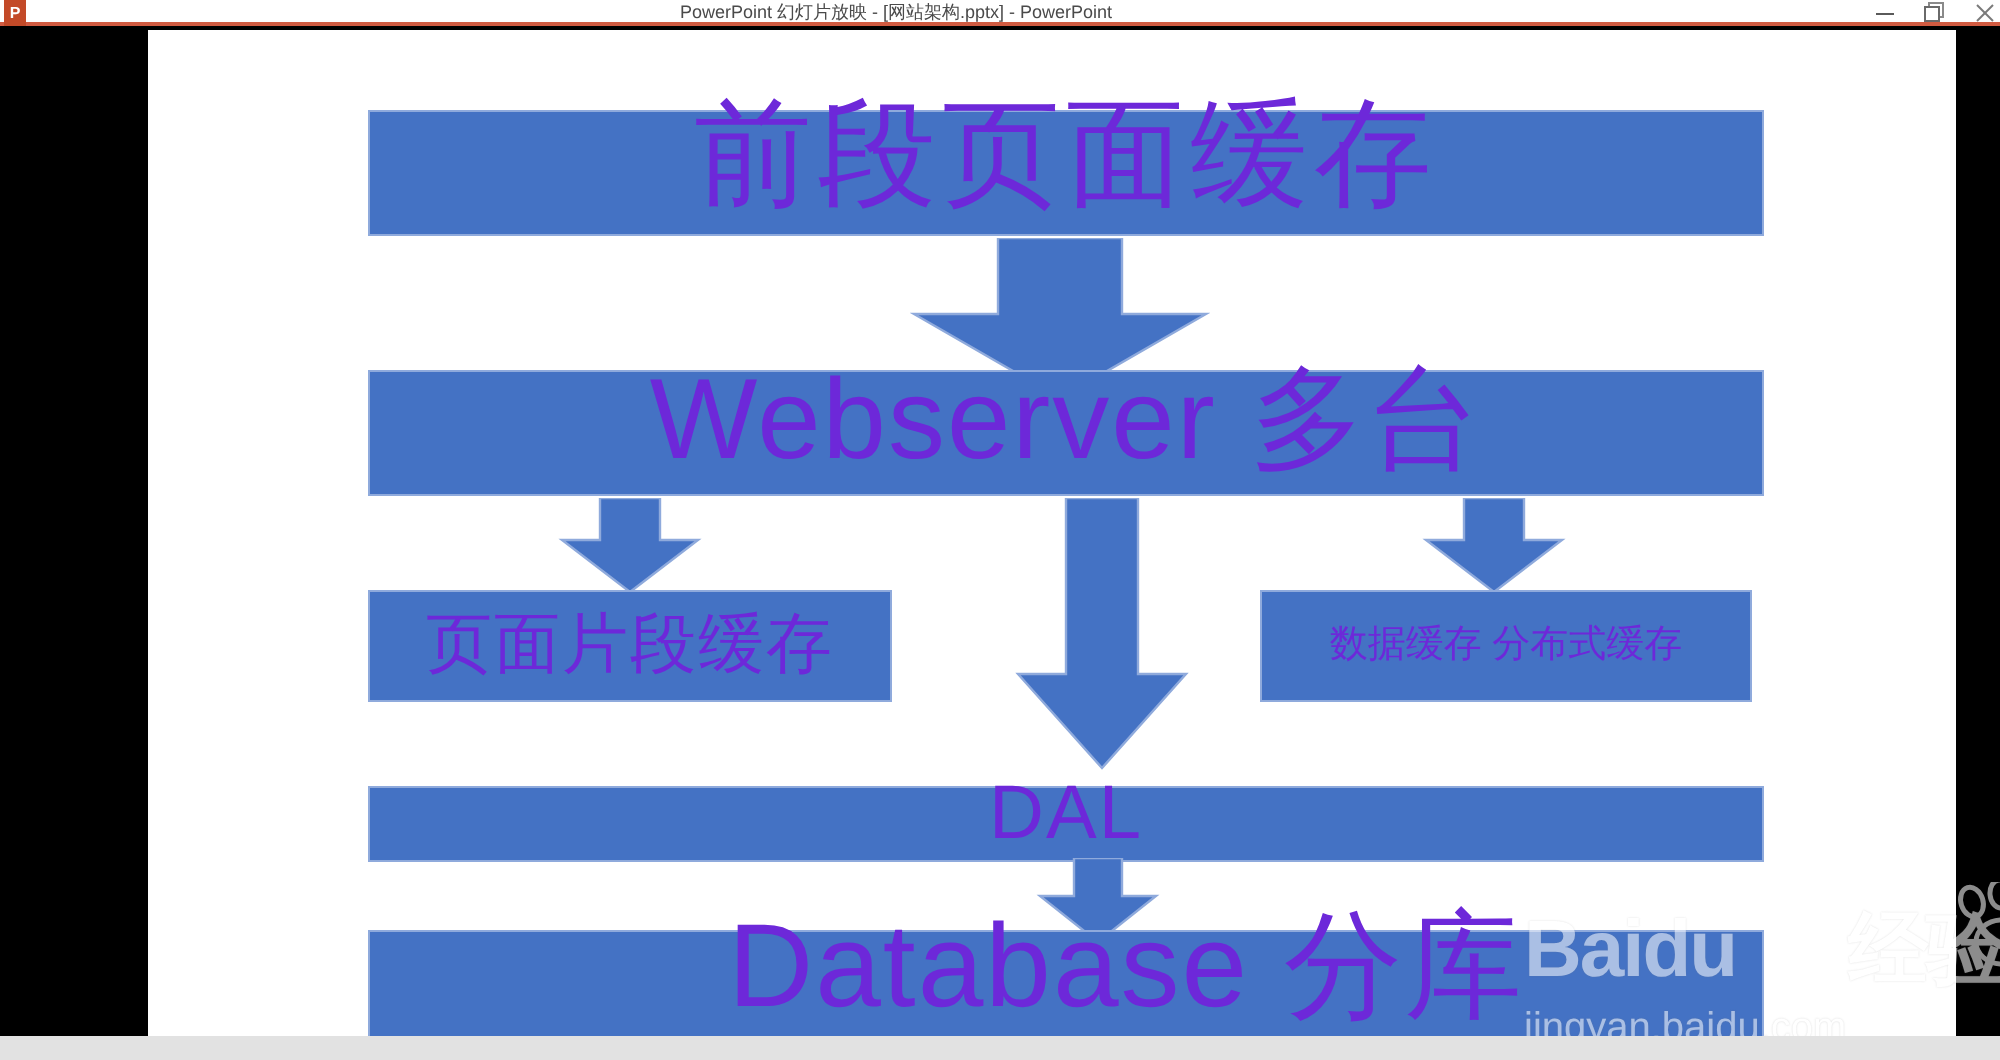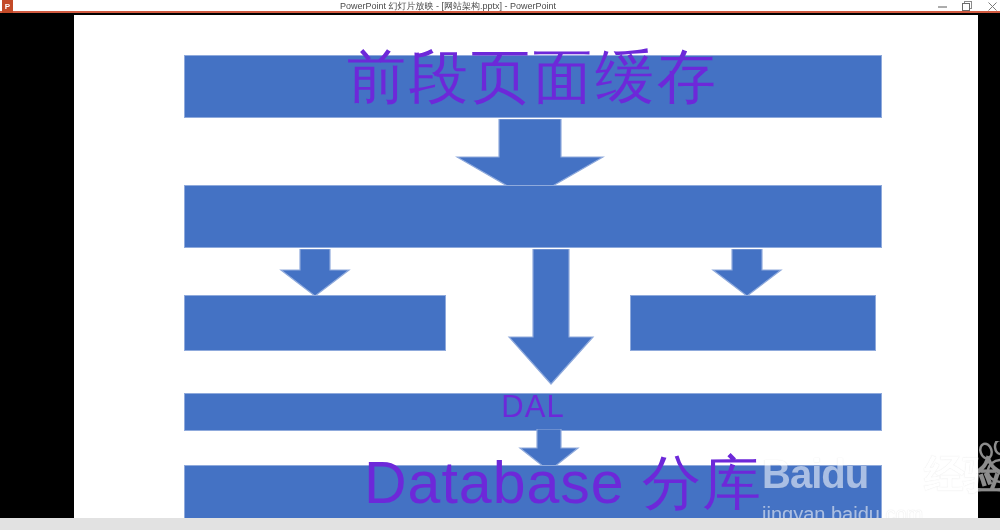--- a/index.html
+++ b/index.html
@@ -187,45 +187,48 @@
     <div class="box" style="left:110px; top:40px; width:698px; height:63px;"></div>
     <div class="box-label" style="left:110px; top:31px; width:698px; font-size:59px; line-height:63px; letter-spacing:3px;">前段页面缓存</div>
 
     <div class="arrow" style="left:381px; top:104px; width:150px; height:82px;">
       <svg viewBox="0 0 150 82" preserveAspectRatio="none">
         <polygon points="44,0 106,0 106,38 148,38 75,80 2,38 44,38" fill="#4472c4" stroke="#8faadc" stroke-width="1.2"></polygon>
       </svg>
     </div>
 
     <div class="box" style="left:110px; top:170px; width:698px; height:63px;"></div>
+    <div class="box-label" style="left:110px; top:164px; width:698px; font-size:57px; line-height:63px; letter-spacing:1px;">Webserver 多台</div>
 
     <div class="arrow" style="left:205px; top:234px; width:72px; height:49px;">
       <svg viewBox="0 0 72 49" preserveAspectRatio="none">
         <polygon points="21,0 51,0 51,21 70,21 36,47 2,21 21,21" fill="#4472c4" stroke="#8faadc" stroke-width="1.2"></polygon>
       </svg>
     </div>
 
     <div class="arrow" style="left:433px; top:234px; width:88px; height:137px;">
       <svg viewBox="0 0 88 137" preserveAspectRatio="none">
         <polygon points="26,0 62,0 62,88 86,88 44,135 2,88 26,88" fill="#4472c4" stroke="#8faadc" stroke-width="1.2"></polygon>
       </svg>
     </div>
 
     <div class="arrow" style="left:637px; top:234px; width:72px; height:49px;">
       <svg viewBox="0 0 72 49" preserveAspectRatio="none">
         <polygon points="21,0 51,0 51,21 70,21 36,47 2,21 21,21" fill="#4472c4" stroke="#8faadc" stroke-width="1.2"></polygon>
       </svg>
     </div>
 
     <div class="box" style="left:110px; top:280px; width:262px; height:56px;"></div>
+    <div class="box-label" style="left:110px; top:279px; width:262px; font-size:33px; line-height:56px; letter-spacing:1px;">页面片段缓存</div>
 
     <div class="box" style="left:556px; top:280px; width:246px; height:56px;"></div>
+    <div class="box-label" style="left:556px; top:280px; width:246px; font-size:19px; line-height:56px; letter-spacing:0px;">数据缓存 分布式缓存</div>
 
     <div class="box" style="left:110px; top:378px; width:698px; height:38px;"></div>
-    <div class="box-label" style="left:110px; top:373px; width:698px; font-size:31px; line-height:38px; letter-spacing:1px;">DAL</div>
+    <div class="box-label" style="left:110px; top:373px; width:698px; font-size:38px; line-height:38px; letter-spacing:1px;">DAL</div>
 
     <div class="arrow" style="left:444px; top:414px; width:62px; height:44px;">
       <svg viewBox="0 0 62 44" preserveAspectRatio="none">
         <polygon points="19,0 43,0 43,19 60,19 31,42 2,19 19,19" fill="#4472c4" stroke="#8faadc" stroke-width="1.2"></polygon>
       </svg>
     </div>
 
     <div class="box" style="left:110px; top:450px; width:698px; height:60px;"></div>
     <div class="box-label" style="left:110px; top:437px; width:758px; font-size:59px; line-height:63px; letter-spacing:1px;">Database 分库</div>
 

